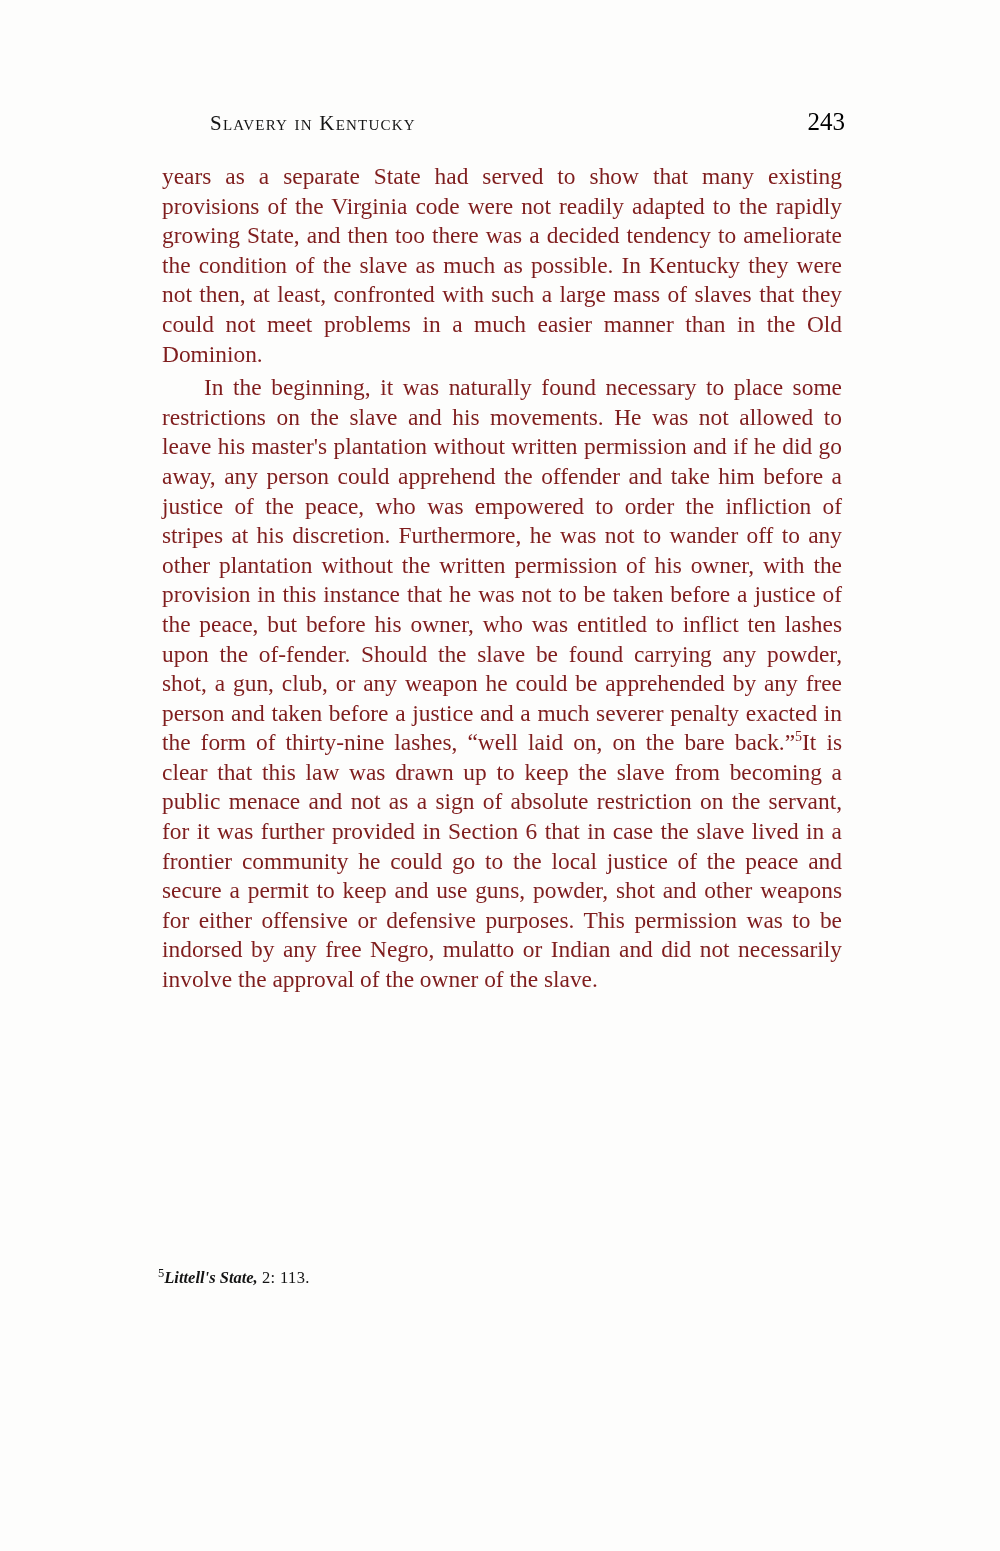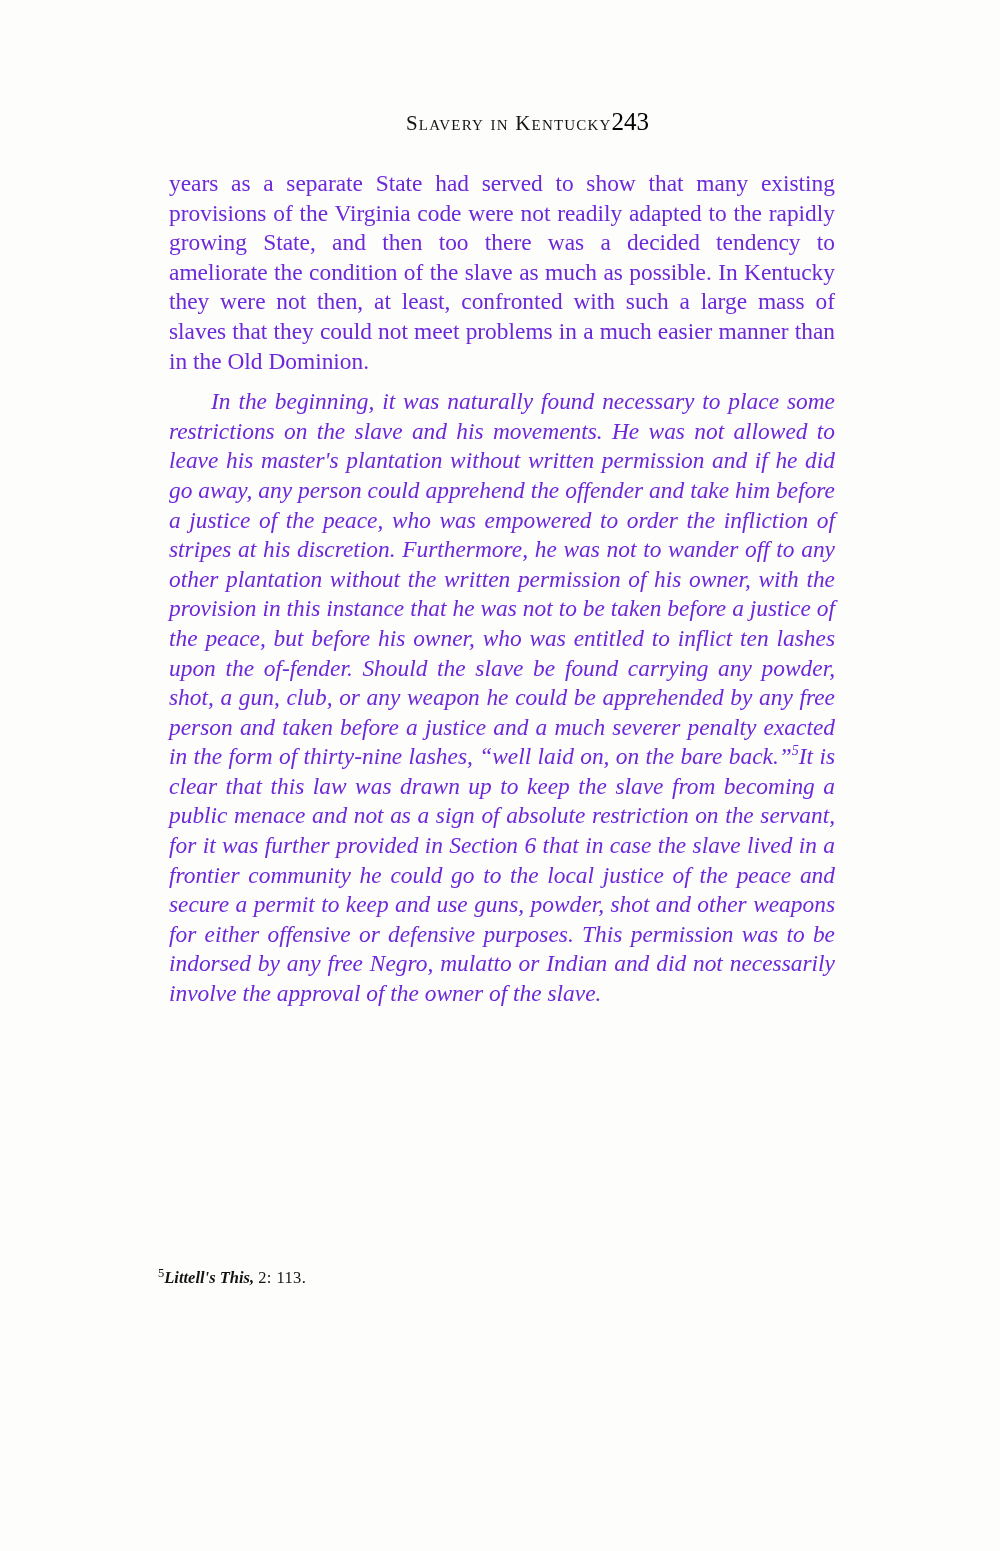--- a/index.html
+++ b/index.html
@@ -21,21 +21,21 @@
     height: 1551px;
     background: #fdfdfc;
   }
   .header {
     position: absolute;
     left: 155px;
     top: 108px;
     width: 690px;
     display: flex;
     align-items: baseline;
-    justify-content: center;
+    justify-content: space-between;
   }
   .running-head {
     font-variant: small-caps;
     font-size: 21px;
     letter-spacing: 1.2px;
     font-family: "Liberation Serif", serif;
     color: #141414;
     white-space: nowrap;
     padding-left: 55px;
   }
@@ -44,31 +44,30 @@
     font-family: "Liberation Serif", serif;
     color: #000000;
   }
   .body-col {
     position: absolute;
     left: 158px;
     top: 158px;
     width: 688px;
   }
   p.para {
-    margin: 11px;
+    margin: 4px;
     font-size: 23.4px;
     line-height: 29.6px;
     text-align: justify;
     text-justify: inter-word;
-    color: #6d28d9;
+    color: #7f1d1d;
     font-family: "Liberation Serif", serif;
   }
   p.indent {
     text-indent: 42px;
-    font-style: italic;
   }
   sup.note-ref {
     font-size: 14px;
     vertical-align: super;
     line-height: 0;
   }
   .footnote {
     position: absolute;
     left: 158px;
     top: 1268px;
@@ -99,16 +98,16 @@
     <div class="running-head">Slavery in Kentucky</div>
     <div class="folio">243</div>
   </div>
 
   <div class="body-col">
     <p class="para">years as a separate State had served to show that many existing provisions of the Virginia code were not readily adapted to the rapidly growing State, and then too there was a decided tendency to ameliorate the condition of the slave as much as possible.   In Kentucky they were not then, at least, confronted with such a large mass of slaves that they could not meet problems in a much easier manner than in the Old Dominion.</p>
     <p class="para indent"><span>In the beginning, it was naturally found necessary to place some restrictions on the slave and his movements. He was not allowed to leave his master's plantation without written permission and if he did go away, any person could apprehend the offender and take him before a justice of the peace, who was empowered to order the infliction of stripes at his discretion.   Furthermore, he was not to wander off to any other plantation without the written permission of his owner, with the provision in this instance that he was not to be taken before a justice of the peace, but before his owner, who was entitled to inflict ten lashes upon the of-fender.   Should the slave be found carrying any powder, shot, a gun, club, or any weapon he could be apprehended by any free person and taken before a justice and a much severer penalty exacted in the form of thirty-nine lashes, “well laid on, on the bare back.”</span><sup class="note-ref">5</sup><span>It is clear that this law was drawn up to keep the slave from becoming a public menace and not as a sign of absolute restriction on the servant, for it was further provided in Section 6 that in case the slave lived in a frontier community he could go to the local justice of the peace and secure a permit to keep and use guns, powder, shot and other weapons for either offensive or defensive purposes.   This permission was to be indorsed by any free Negro, mulatto or Indian and did not necessarily involve the approval of the owner of the slave.</span></p>
   </div>
 
   <div class="footnote">
-    <span class="fn-marker">5</span><span class="fn-title">Littell's This,</span> <span class="fn-cite">2:  113.</span>
+    <span class="fn-marker">5</span><span class="fn-title">Littell's State,</span> <span class="fn-cite">2:  113.</span>
   </div>
 
 </div>
 
 </body></html>

